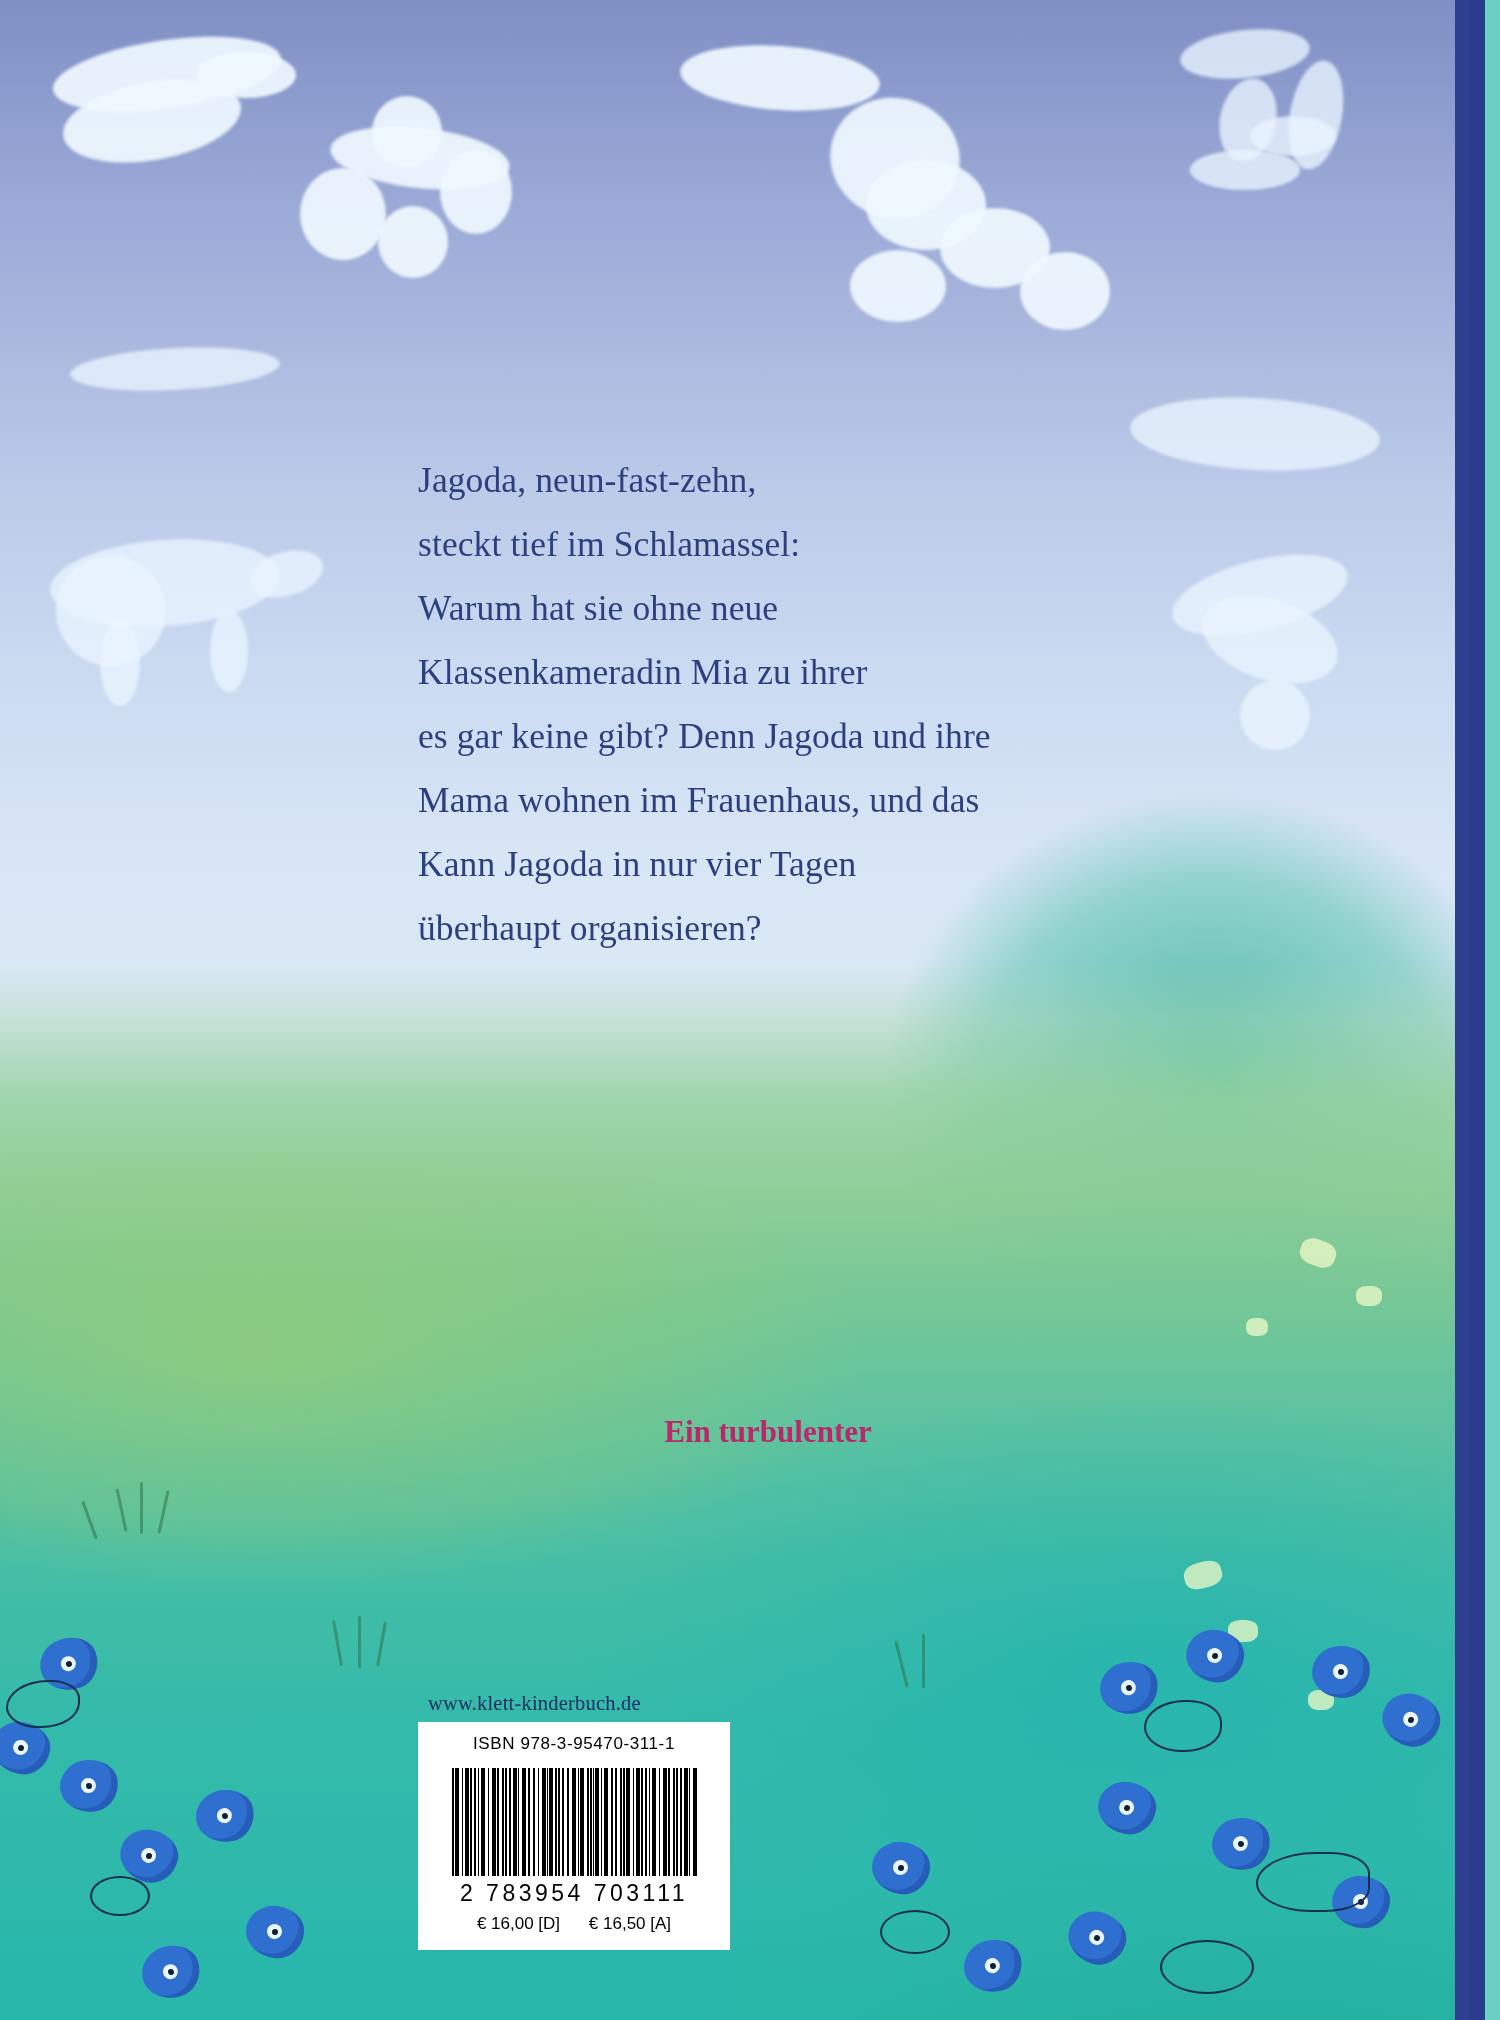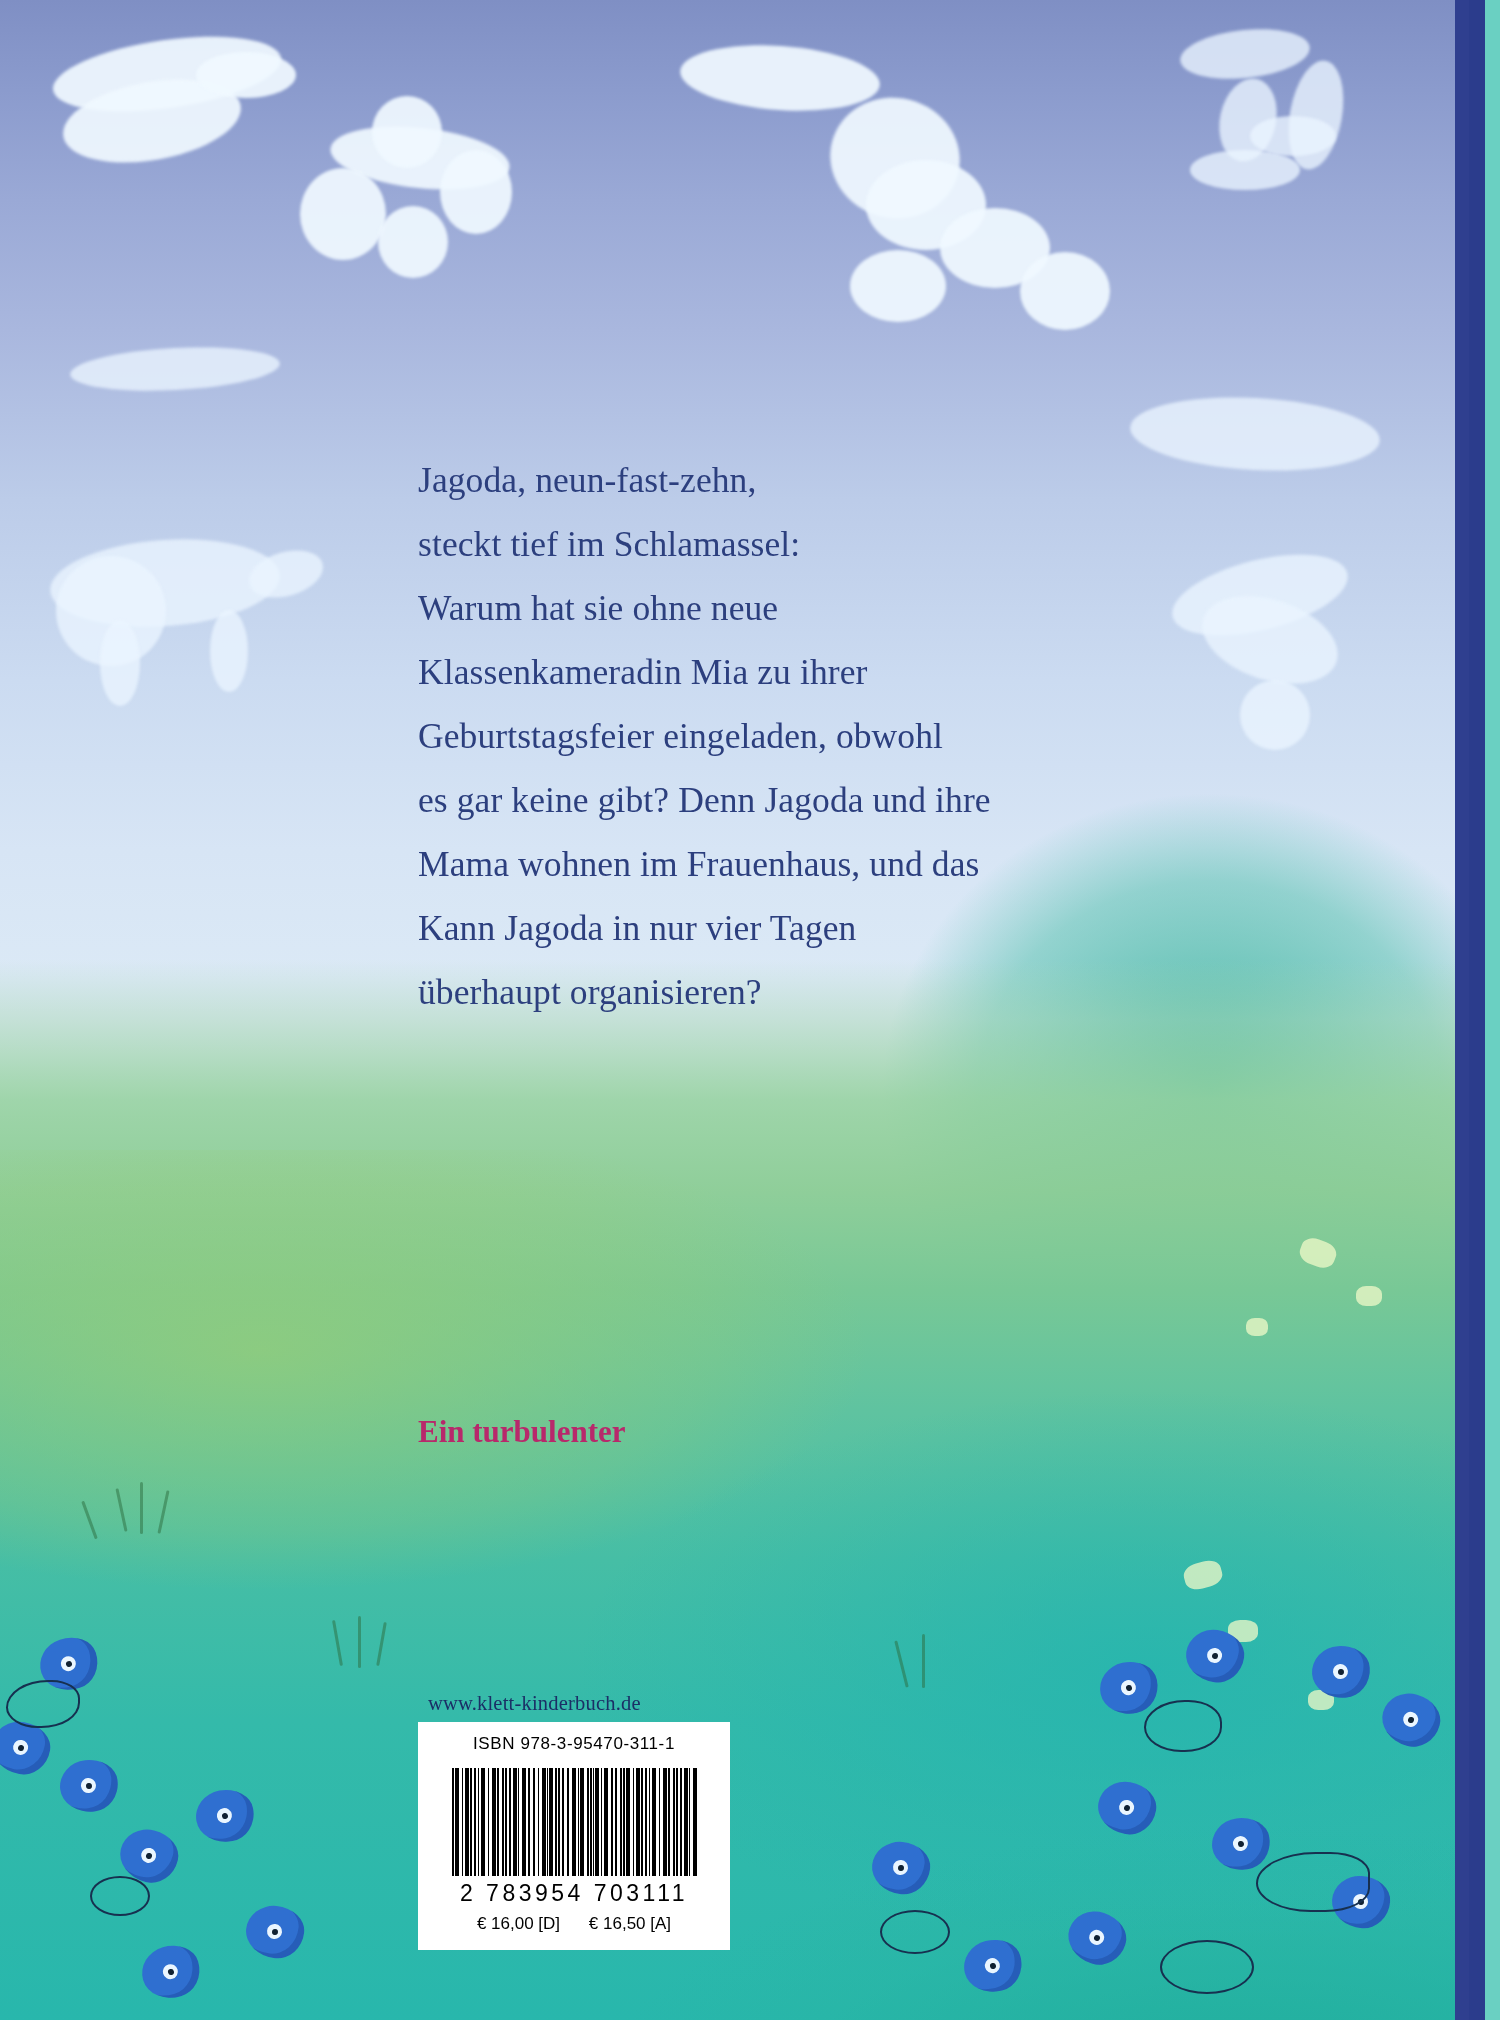--- a/index.html
+++ b/index.html
@@ -117,21 +117,21 @@
     position: absolute;
     left: 418px;
     top: 1408px;
     width: 700px;
     color: #b8286b;
     font-family: "Liberation Serif", serif;
     font-weight: bold;
     font-size: 31px;
     line-height: 47px;
   }
-  .tagline div { white-space: pre; }
+  .tagline div { white-space: pre; text-align: center; }
 
   .weburl {
     position: absolute;
     left: 428px;
     top: 1692px;
     color: #1b2f66;
     font-family: "Liberation Serif", serif;
     font-size: 20.5px;
     letter-spacing: 0.2px;
   }
@@ -399,21 +399,20 @@
     <div class="doodle-line" style="left:1256px; top:1852px; width:110px; height:56px; border-radius:60% 40% 45% 55%;"></div>
     <div class="doodle-line" style="left:1160px; top:1940px; width:90px;  height:50px;"></div>
     <div class="doodle-line" style="left:880px;  top:1910px; width:66px;  height:40px;"></div>
   </div>
 
   <div class="blurb">
     <div>Jagoda, neun-fast-zehn,</div>
     <div>steckt tief im Schlamassel:</div>
     <div>Warum hat sie ohne neue</div>
     <div>Klassenkameradin Mia zu ihrer</div>
-    <div>Geburtstagsfeier eingeladen, obwohl</div>
     <div>es gar keine gibt? Denn Jagoda und ihre</div>
     <div>Mama wohnen im Frauenhaus, und das</div>
     <div>Kann Jagoda in nur vier Tagen</div>
     <div>überhaupt organisieren?</div>
   </div>
 
   <div class="tagline">
     <div>Ein turbulenter</div>
   </div>
 

